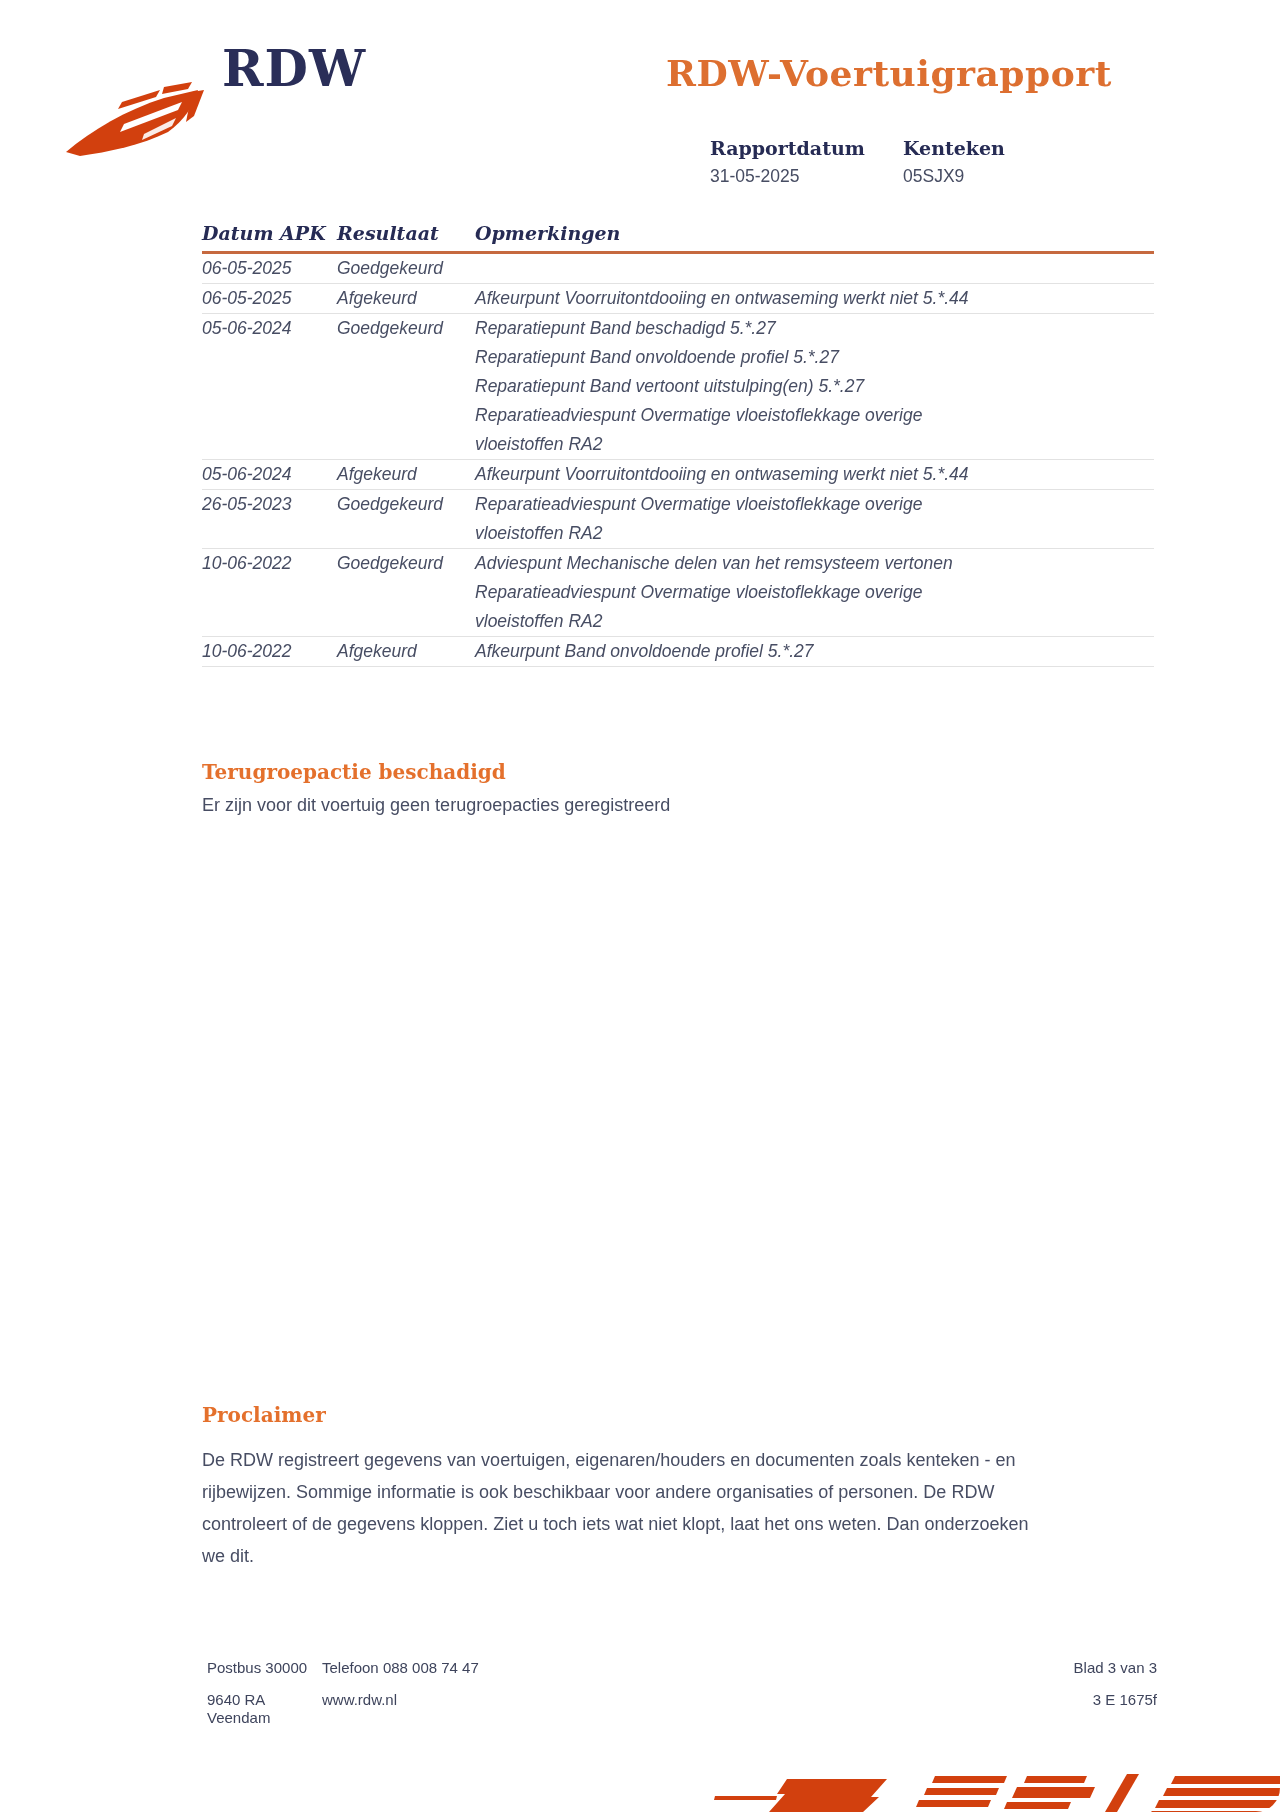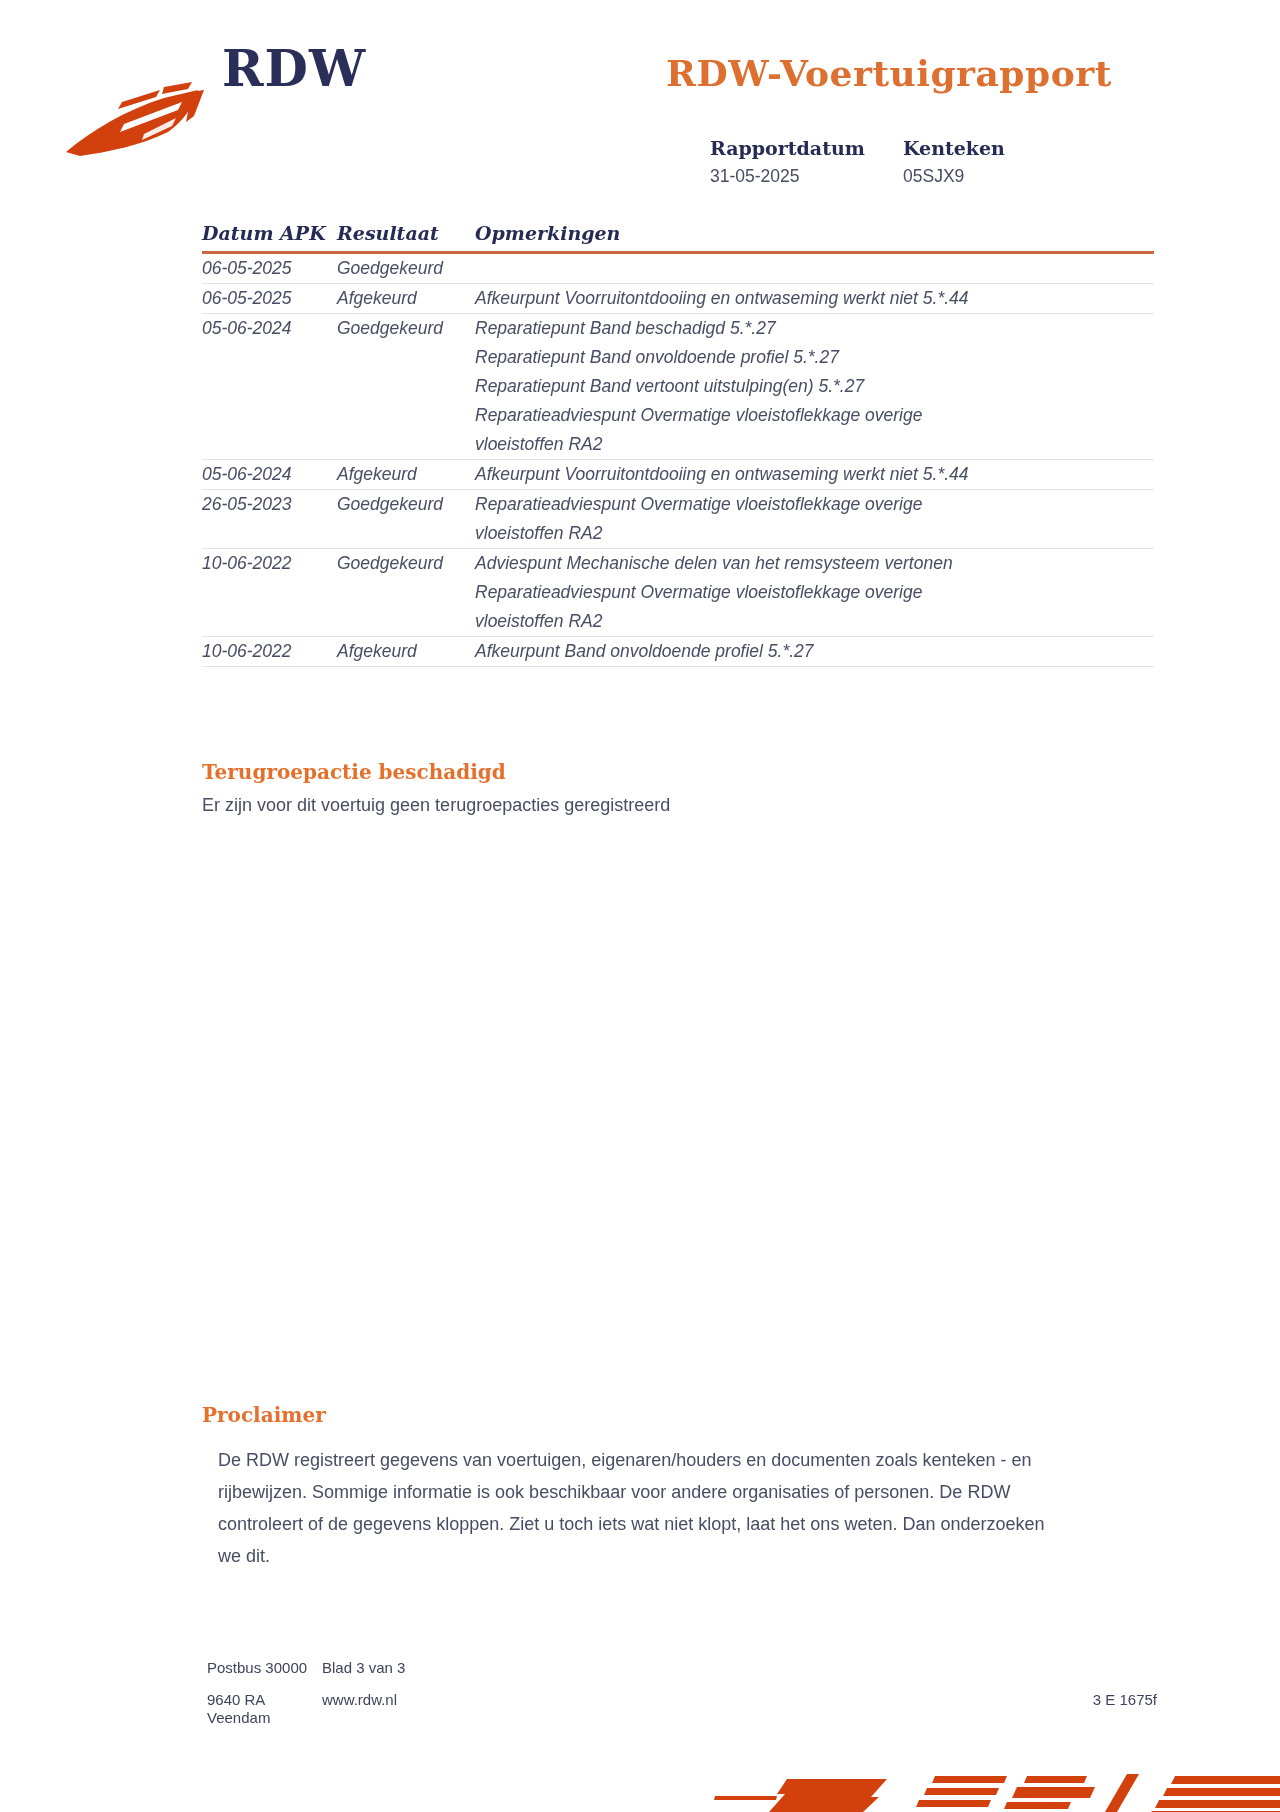--- a/index.html
+++ b/index.html
@@ -1,18 +1,18 @@
 <!DOCTYPE html>
 <html><head>
 <meta charset="utf-8">
 <style>
   html,body{margin:0;padding:0;background:#ffffff;}
   .page{
     position:relative;width:1280px;height:1812px;background:#ffffff;
-    overflow:hidden;font-family:"Liberation Sans",sans-serif;color:#474d63;
+    overflow:hidden;font-family:"Liberation Sans",sans-serif;color:#474d63;border-radius:24px;
   }
   .slab{font-family:"DejaVu Serif",serif;font-weight:bold;}
   
   .logo-swoosh{position:absolute;left:64px;top:82px;width:142px;height:78px;}
   .logo-text{
     position:absolute;left:222px;top:42px;font-size:50px;line-height:54px;
     color:#2a2e58;letter-spacing:1px;
   }
   .doc-title{
     position:absolute;left:666px;top:52px;font-size:36px;line-height:42px;
@@ -33,21 +33,21 @@
   .trow{display:flex;border-bottom:1px solid #e2e2e2;min-height:29px;}
   .trow .cell{font-size:17.5px;line-height:29px;}
   .c-remarks .remark-line{font-size:17.5px;line-height:29px;}
   
   .section{position:absolute;left:202px;}
   .section-recall{top:760px;}
   .section-proclaimer{top:1403px;}
   .section-heading{font-size:20px;line-height:24px;color:#e4702c;}
   .section-body{margin-top:9px;font-size:18px;line-height:25px;color:#474d63;}
   .proclaimer-lines{margin-top:17px;}
-  .proclaimer-lines .p-line{font-size:18px;line-height:32px;color:#474d63;margin-left:16px;}
+  .proclaimer-lines .p-line{font-size:18px;line-height:32px;color:#474d63;}
   
   .footer{position:absolute;left:207px;top:1659px;width:950px;font-size:15px;color:#3e445c;}
   .f-row{display:flex;line-height:18px;}
   .f-row + .f-row{margin-top:14px;}
   .f-col1{flex:0 0 115px;}
   .f-col2{flex:1;}
   .f-col3{text-align:center;}
   .f-link{color:#3e445c;text-decoration:none;}
   
   .bottom-art{position:absolute;right:0;bottom:0;width:645px;height:58px;}
@@ -153,20 +153,21 @@
         <div class="p-line">De RDW registreert gegevens van voertuigen, eigenaren/houders en documenten zoals kenteken - en</div>
         <div class="p-line">rijbewijzen. Sommige informatie is ook beschikbaar voor andere organisaties of personen. De RDW</div>
         <div class="p-line">controleert of de gegevens kloppen. Ziet u toch iets wat niet klopt, laat het ons weten. Dan onderzoeken</div>
         <div class="p-line">we dit.</div>
       </div>
   </div>
 
   <div class="footer">
     <div class="f-row">
       <div class="f-col1">Postbus 30000</div>
+      <div class="f-col2">Telefoon 088 008 74 47</div>
       <div class="f-col3">Blad 3 van 3</div>
     </div>
     <div class="f-row">
       <div class="f-col1">9640 RA Veendam</div>
       <div class="f-col2"><a href="#" class="f-link">www.rdw.nl</a></div>
       <div class="f-col3">3 E 1675f</div>
     </div>
   </div>
 
   <svg class="bottom-art" viewBox="0 0 645 58" xmlns="http://www.w3.org/2000/svg">

